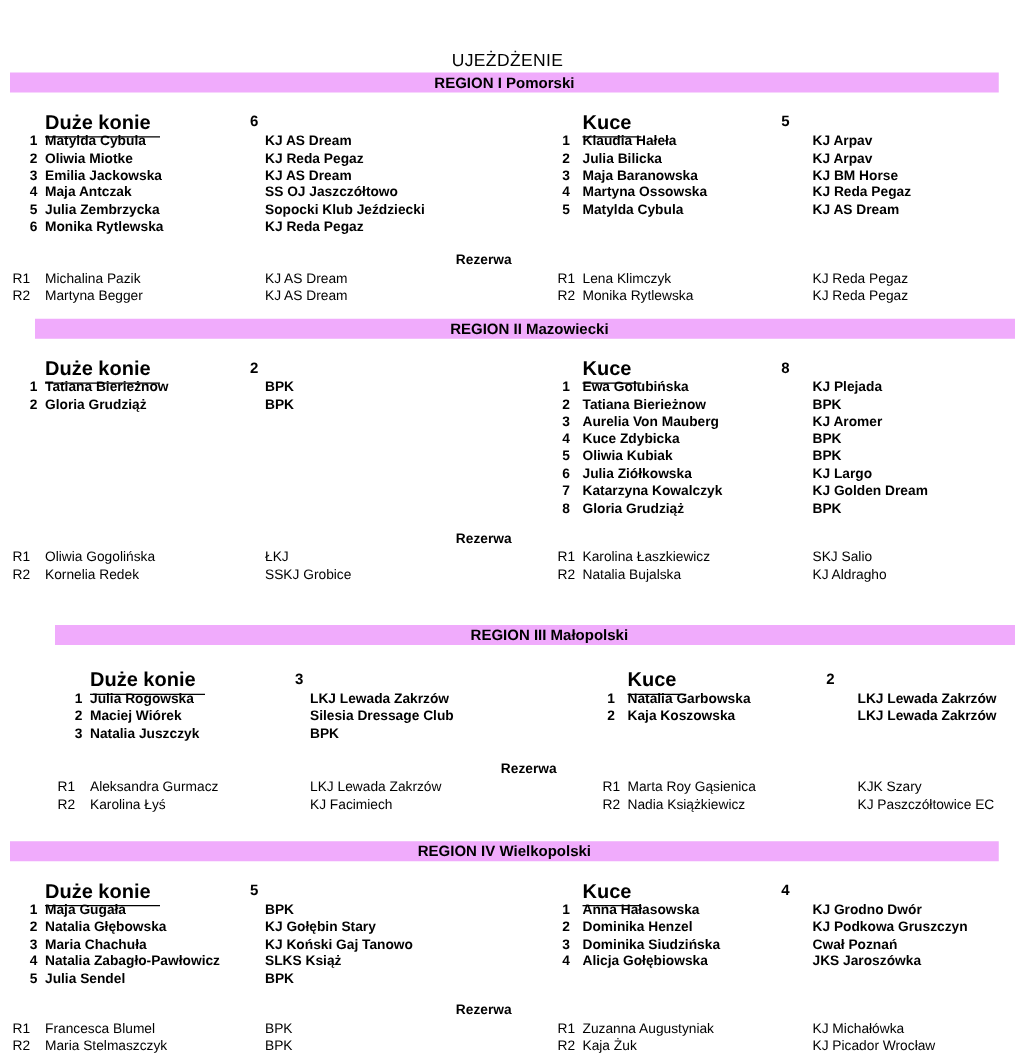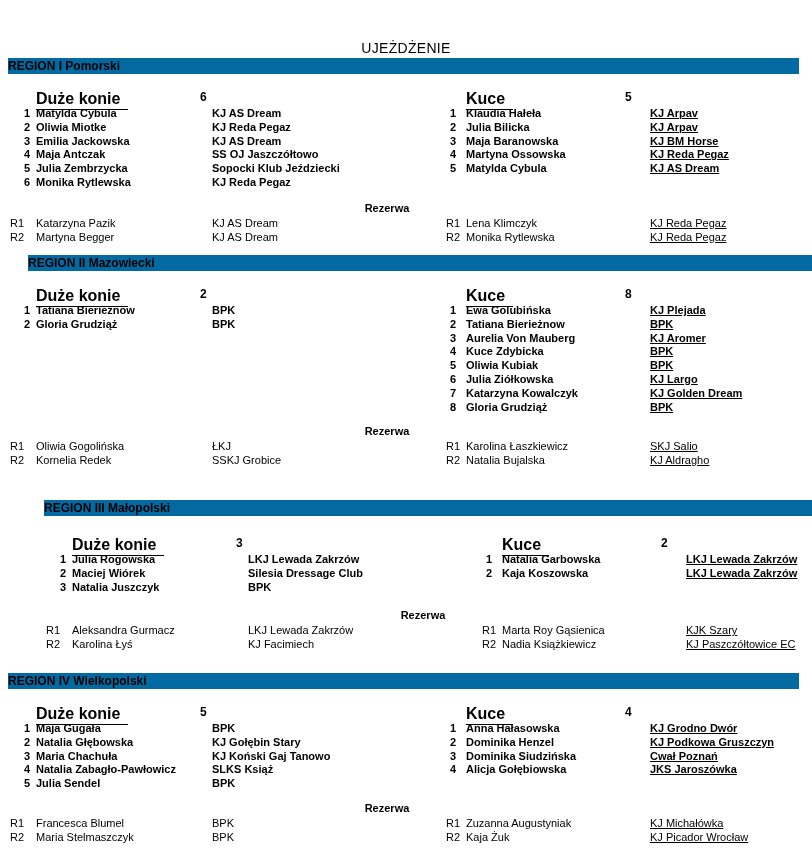--- a/index.html
+++ b/index.html
@@ -5,39 +5,39 @@
   html,body{margin:0;padding:0;}
   body{
     width:812px;height:851px;position:relative;overflow:hidden;
     background:#ffffff;color:#000000;
     font-family:"Liberation Sans","DejaVu Sans",sans-serif;
     font-size:11px;font-weight:bold;
   }
   .title{position:absolute;top:40px;left:0;width:812px;text-align:center;
     font-size:14px;font-weight:normal;letter-spacing:.3px;}
   .region{position:absolute;left:0;width:812px;}
-  .band{margin-left:8px;width:791px;height:16px;line-height:16px;background:#0369a1;
-    font-size:12px;font-weight:bold;}
+  .band{margin-left:8px;width:791px;height:16px;line-height:16px;background:#f0abfc;
+    text-align:center;font-size:12px;font-weight:bold;}
   .grp{position:absolute;top:32px;}
   .gl{left:8px;width:400px;}
   .gr{left:440px;width:368px;}
   .hdr{position:relative;height:17px;}
   .hdr-name{position:absolute;left:28px;top:0;font-size:16px;font-weight:bold;
     border-bottom:1.5px solid #000;padding:0 8px 1px 0;white-space:nowrap;}
   .gr .hdr-name{left:26px;}
   .hdr-count{position:absolute;left:192px;top:0;font-size:12px;font-weight:bold;}
   .gr .hdr-count{left:185px;}
   .row{position:relative;height:13.8px;}
   .row span{position:absolute;top:0;white-space:nowrap;}
   .num{left:0;width:22px;text-align:right;}
   .gr .num{width:16px;}
   .name{left:28px;}
   .gr .name{left:26px;}
   .club{left:204px;}
-  .gr .club{left:210px;text-decoration:underline;}
+  .gr .club{left:210px;}
   .rez{position:absolute;left:0;width:774px;text-align:center;font-size:11px;font-weight:bold;}
   .resgrp{position:absolute;}
   .resgrp .row span{font-weight:normal;}
   .resgrp .num{text-align:left;left:2px;width:auto;}
   .gr.resgrp .num{left:6px;}
   #region1{top:58px;}  #region1 .rez{top:144px;} #region1 .resgrp{top:159px;}
   #region2{top:255px;padding-left:20px;} #region2 .rez{top:170px;} #region2 .resgrp{top:185px;}
   #region3{top:500px;margin-left:36px;} #region3 .grp{top:36px;} #region3 .rez{top:109px;} #region3 .resgrp{top:124px;}
   #region4{top:673px;} #region4 .rez{top:129px;} #region4 .resgrp{top:144px;}
 </style>
@@ -112,21 +112,21 @@
     <div class="row">
         <span class="num">5</span>
         <span class="name">Matylda Cybula</span>
         <span class="club">KJ AS Dream</span>
       </div>
   </div>
   <div class="rez">Rezerwa</div>
   <div class="resgrp gl">
     <div class="row">
         <span class="num">R1</span>
-        <span class="name">Katarzyna Pazik</span>
+        <span class="name">Michalina Pazik</span>
         <span class="club">KJ AS Dream</span>
       </div>
     <div class="row">
         <span class="num">R2</span>
         <span class="name">Martyna Begger</span>
         <span class="club">KJ AS Dream</span>
       </div>
   </div>
   <div class="resgrp gr">
     <div class="row">

